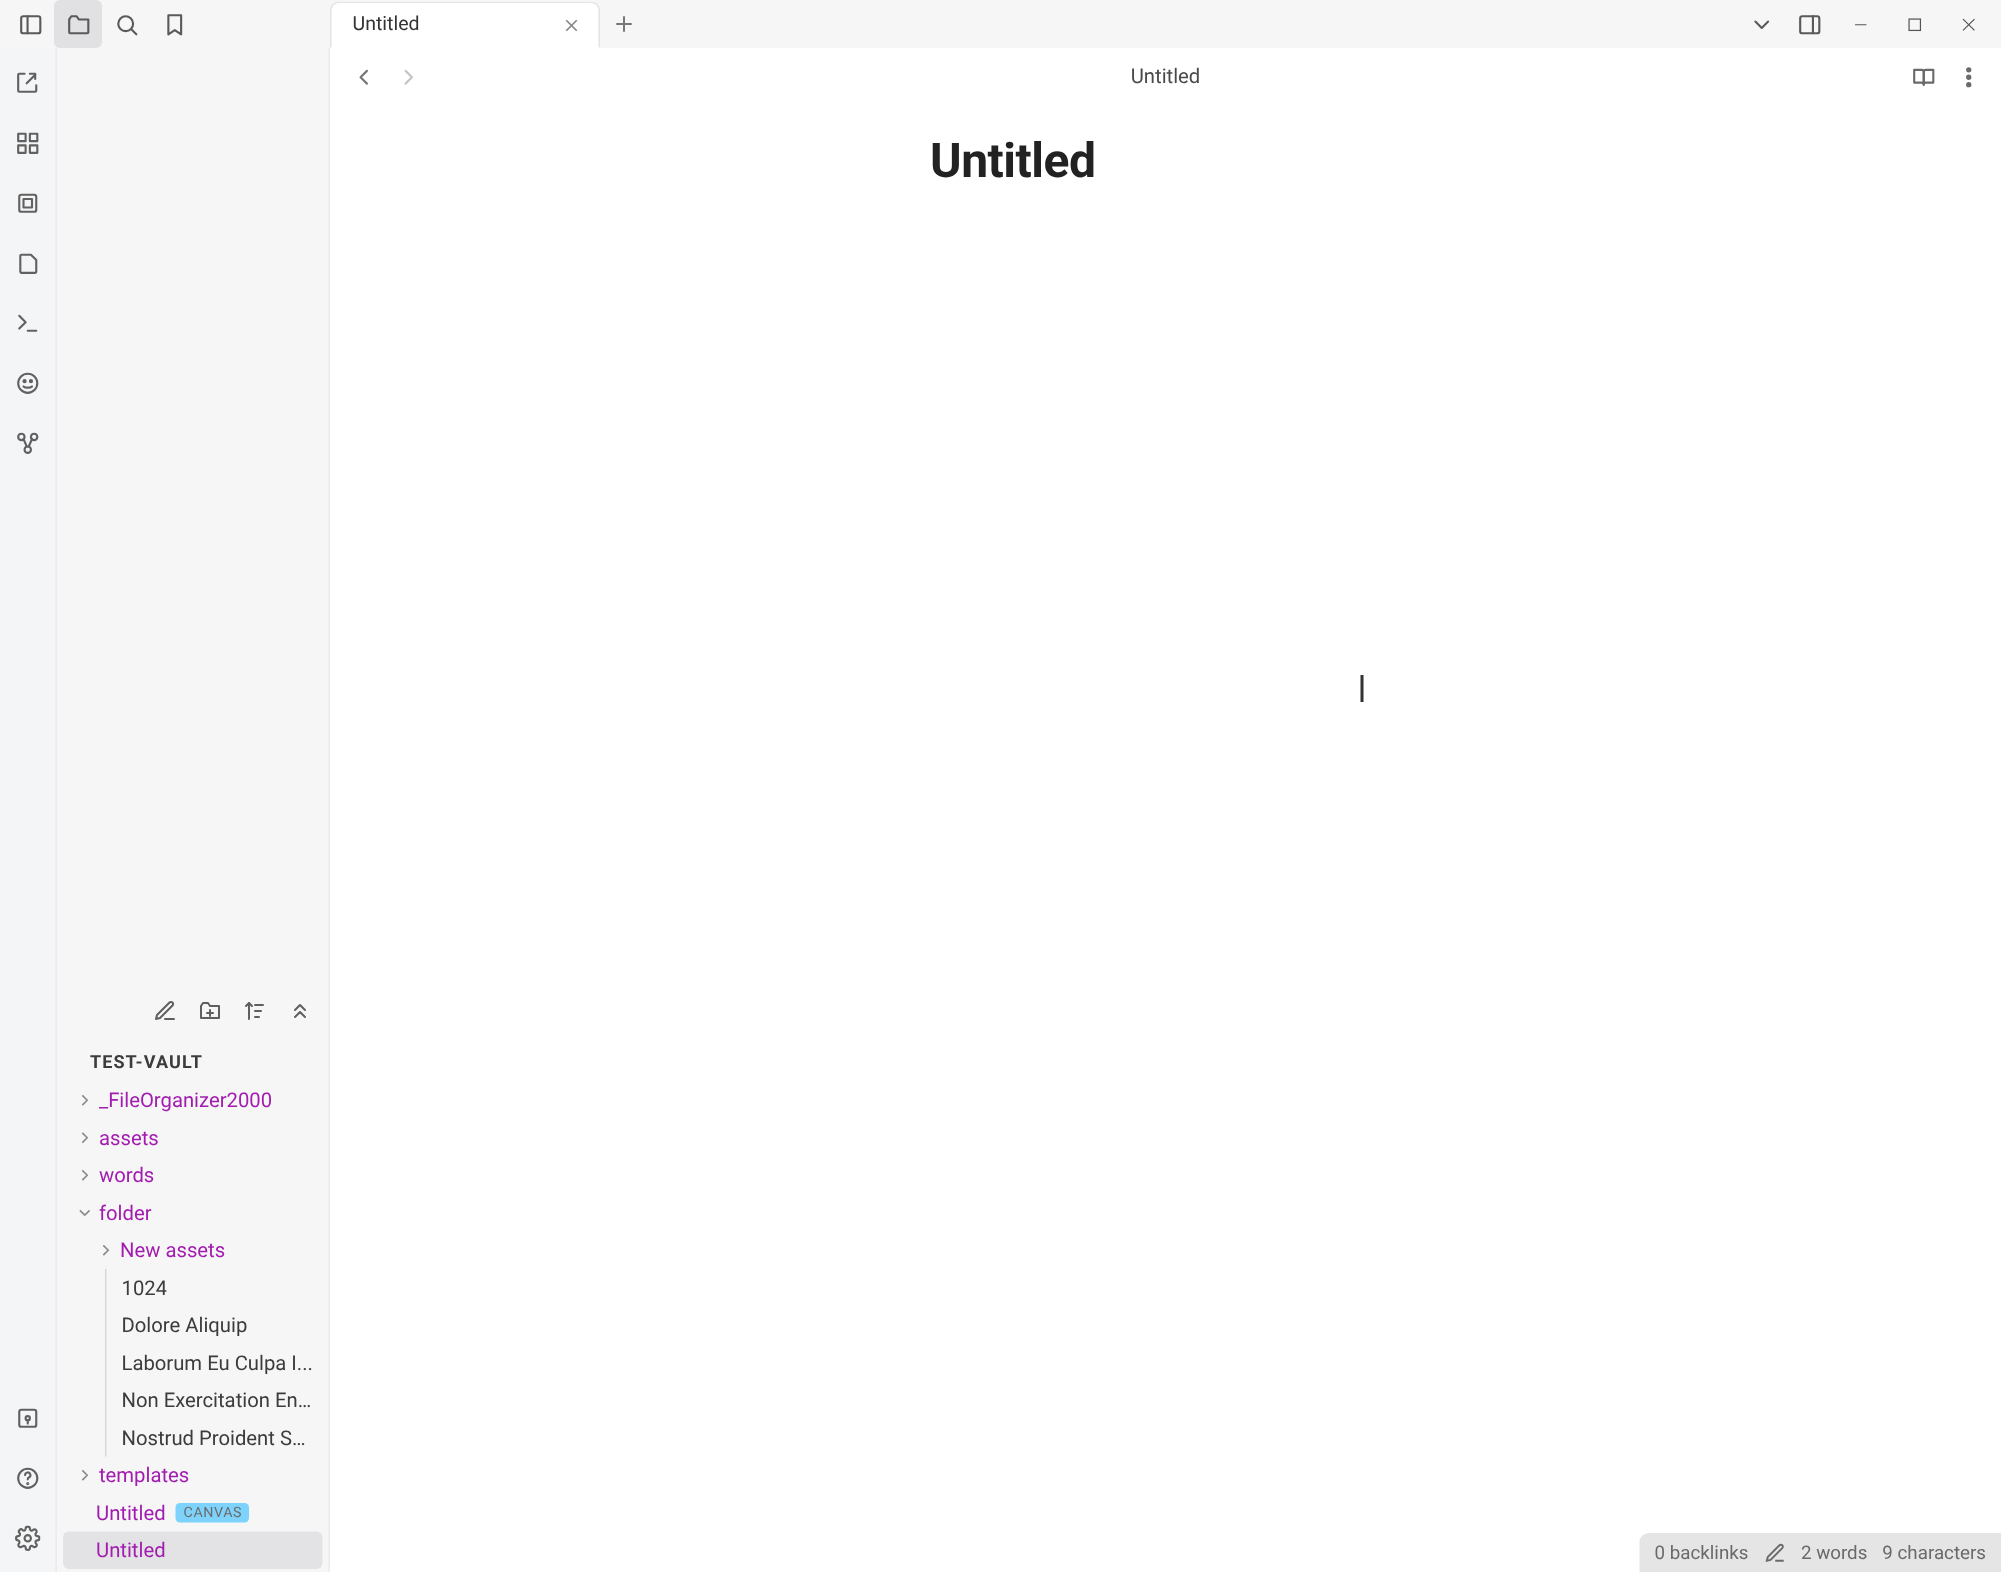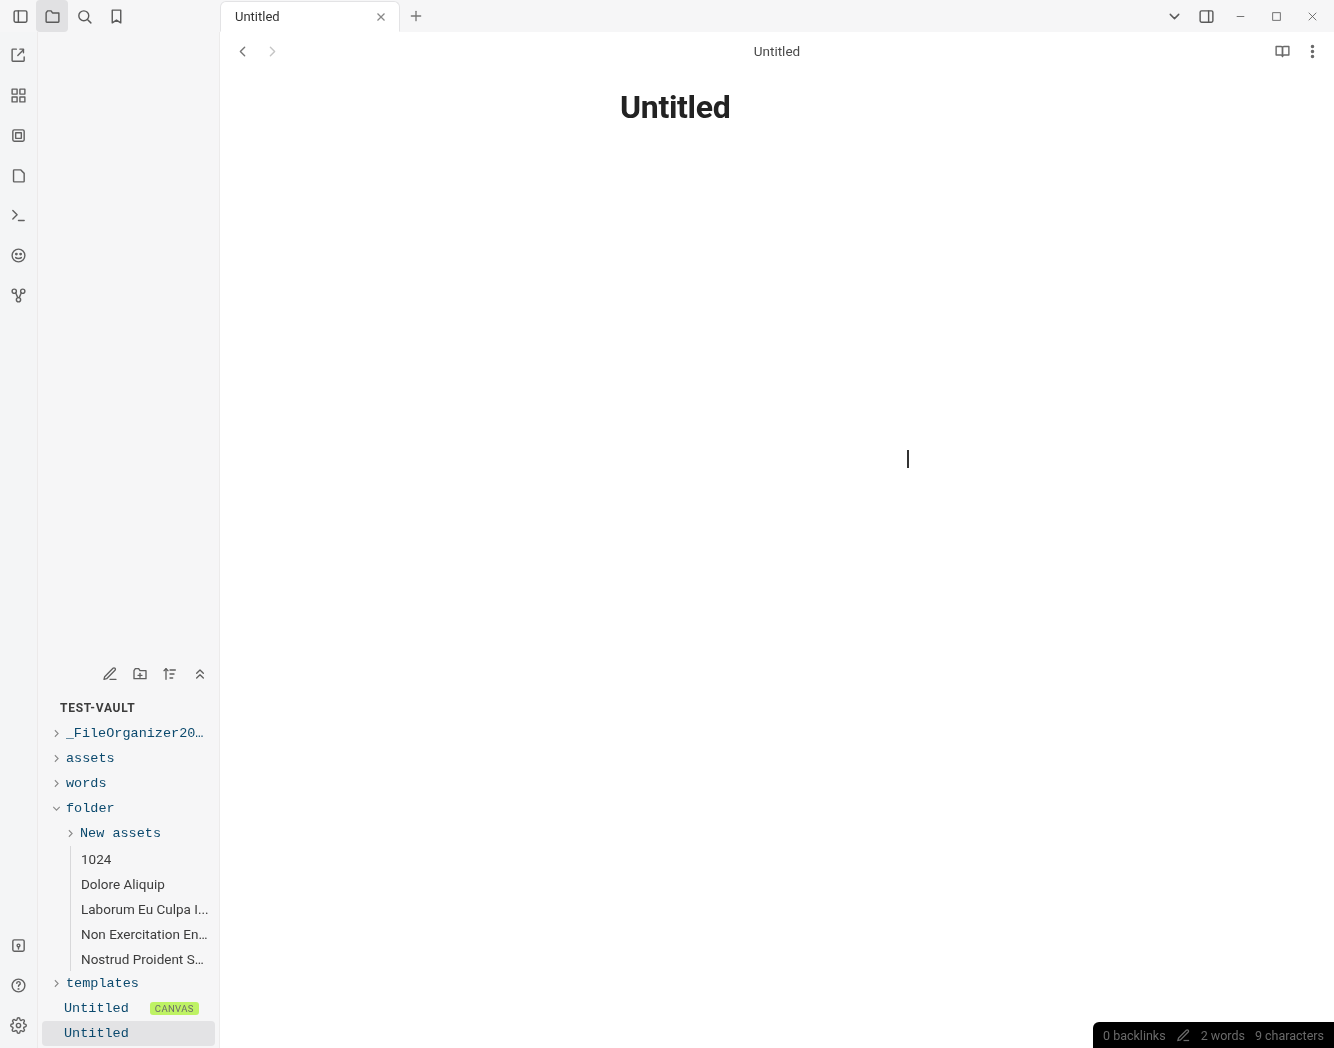--- a/index.html
+++ b/index.html
@@ -27,35 +27,35 @@
 .sidebar-actions .icon-btn { width:26px; height:26px; color:#5f5f5f;}
 .sidebar-actions .icon-btn svg{width:16px;height:16px;}
 .vault-title { font-size: 12px; font-weight:700; letter-spacing: .06em; color:#3c3c3c; padding: 10px 10px 4px 22px;}
 .tree { padding: 2px 4px; font-size:13.5px; color:#3c3c3c;}
 .tree-item { display:flex; align-items:center; height:25px; border-radius:4px; padding-left:4px; padding-right:6px; cursor:pointer; white-space:nowrap; overflow:hidden; text-overflow:ellipsis;}
 .tree-item.active { background:#e3e3e5;}
 .tree-item .chev { width:16px; display:inline-flex; color:#8a8a8a;}
 .tree-item .chev svg{width:13px;height:13px;stroke:currentColor;stroke-width:2;fill:none;}
 .tree-item .label { overflow:hidden; text-overflow:ellipsis;}
 .depth0{padding-left:8px;} .depth1{padding-left:22px;}
-.depth0 .label, .depth1 .label{color:#0c4a6e;font-family:Liberation Mono, monospace;} 
+.depth0 .label, .depth1 .label{color:#a21caf;} 
 .nested-line { border-left:1px solid #d8d8da; margin-left:28px;}
-.badge{font-size:9.5px;background:#bef264;color:#6b6b6b;padding:1px 5px;border-radius:3px;margin-left:21px;letter-spacing:.04em;}
+.badge{font-size:9.5px;background:#7dd3fc;color:#6b6b6b;padding:1px 5px;border-radius:3px;margin-left:7px;letter-spacing:.04em;}
 .main { flex:1; display:flex; flex-direction:column; background:#ffffff;}
 .view-header { height:38px; display:flex; align-items:center; padding:0 8px;}
 .view-header .nav{display:flex;gap:2px;}
 .view-header .nav .icon-btn{width:28px;height:28px;color:#777;}
 .view-header .nav .icon-btn.disabled{color:#c5c5c5;}
 .view-header .title{flex:1;text-align:center;font-size:13.5px;color:#4a4a4a;}
 .view-header .right{display:flex;gap:2px;}
 .view-header .right .icon-btn{width:28px;height:28px;color:#6a6a6a;}
 .editor { flex:1; position:relative;}
 .note-title { font-size: 32px; font-weight:700; color:#222; padding: 18px 0 0 0; margin-left: 400px; letter-spacing:-.01em;}
 .cursor { position:absolute; top:380px; left:687px; width:1.5px; height:18px; background:#333;}
-.statusbar { position:absolute; bottom:0; right:0; height:26px; display:flex; align-items:center; gap:10px; padding:0 10px; font-size:12.5px; color:#6a6a6a; background:#000000; border-top-left-radius:6px;}
+.statusbar { position:absolute; bottom:0; right:0; height:26px; display:flex; align-items:center; gap:10px; padding:0 10px; font-size:12.5px; color:#6a6a6a; background:#e5e5e5; border-top-left-radius:6px;}
 .statusbar .pen{display:inline-flex;}
 .statusbar .pen svg{width:15px;height:15px;stroke:#6a6a6a;stroke-width:2;fill:none;}
 </style>
 </head>
 <body>
 
 <div class="titlebar">
   <div class="titlebar-left">
     <div class="icon-btn">
       <svg viewBox="0 0 24 24">

